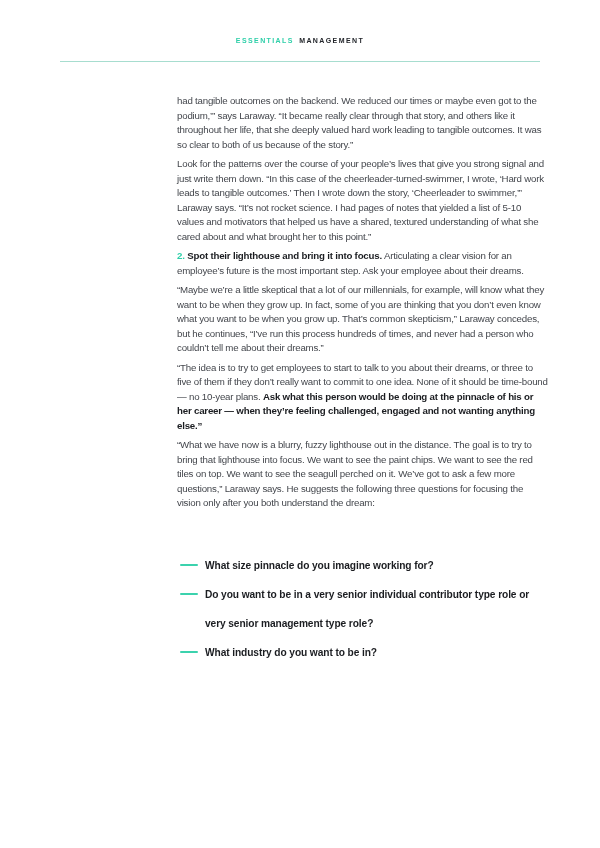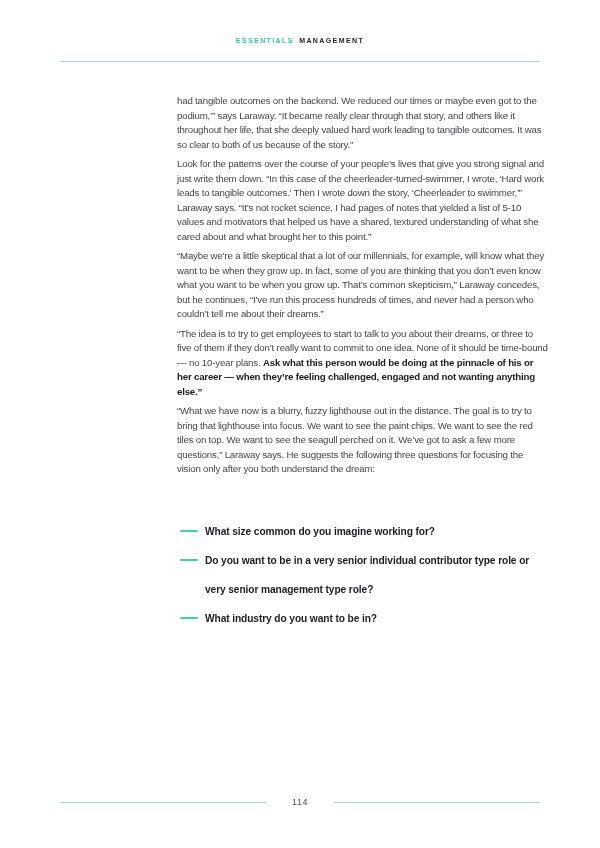--- a/index.html
+++ b/index.html
@@ -95,46 +95,46 @@
     </div>
     <div class="header-rule"></div>
   </header>
 
   <main class="content">
 
     <p class="body-para">had tangible outcomes on the backend. We reduced our times or maybe even got to the podium,’” says Laraway. “It became really clear through that story, and others like it throughout her life, that she deeply valued hard work leading to tangible outcomes. It was so clear to both of us because of the story.”</p>
 
     <p class="body-para">Look for the patterns over the course of your people’s lives that give you strong signal and just write them down. “In this case of the cheerleader-turned-swimmer, I wrote, ‘Hard work leads to tangible outcomes.’ Then I wrote down the story, ‘Cheerleader to swimmer,’” Laraway says. “It’s not rocket science. I had pages of notes that yielded a list of 5-10 values and motivators that helped us have a shared, textured understanding of what she cared about and what brought her to this point.”</p>
 
+    <p class="body-para section-lead">
+      <span class="section-num">2.</span>
+      <span class="bold">Spot their lighthouse and bring it into focus.</span>
+      <span>Articulating a clear vision for an employee’s future is the most important step. Ask your employee about their dreams.</span>
+    </p>
 
     <p class="body-para">“Maybe we’re a little skeptical that a lot of our millennials, for example, will know what they want to be when they grow up. In fact, some of you are thinking that you don’t even know what you want to be when you grow up. That’s common skepticism,” Laraway concedes, but he continues, “I’ve run this process hundreds of times, and never had a person who couldn’t tell me about their dreams.”</p>
 
     <p class="body-para mb-lg">
       <span>“The idea is to try to get employees to start to talk to you about their dreams, or three to five of them if they don’t really want to commit to one idea. None of it should be time-bound — no 10-year plans.</span>
       <span class="bold">Ask what this person would be doing at the pinnacle of his or her career — when they’re feeling challenged, engaged and not wanting anything else.”</span>
     </p>
 
     <p class="body-para">“What we have now is a blurry, fuzzy lighthouse out in the distance. The goal is to try to bring that lighthouse into focus. We want to see the paint chips. We want to see the red tiles on top. We want to see the seagull perched on it. We’ve got to ask a few more questions,” Laraway says. He suggests the following three questions for focusing the vision only after you both understand the dream:</p>
 
     <ul class="questions">
       <li>
         <span class="dash"></span>
-        <span class="q-text">What size common do you imagine working for?</span>
+        <span class="q-text">What size pinnacle do you imagine working for?</span>
       </li>
       <li>
         <span class="dash"></span>
         <span class="q-text">Do you want to be in a very senior individual contributor type role or very senior management type role?</span>
       </li>
       <li>
         <span class="dash"></span>
         <span class="q-text">What industry do you want to be in?</span>
       </li>
     </ul>
 
   </main>
 
-  <footer class="page-footer">
-    <div class="footer-rule"></div>
-    <div class="page-num">114</div>
-    <div class="footer-rule"></div>
-  </footer>
 
 </div>
 
 </body></html>

